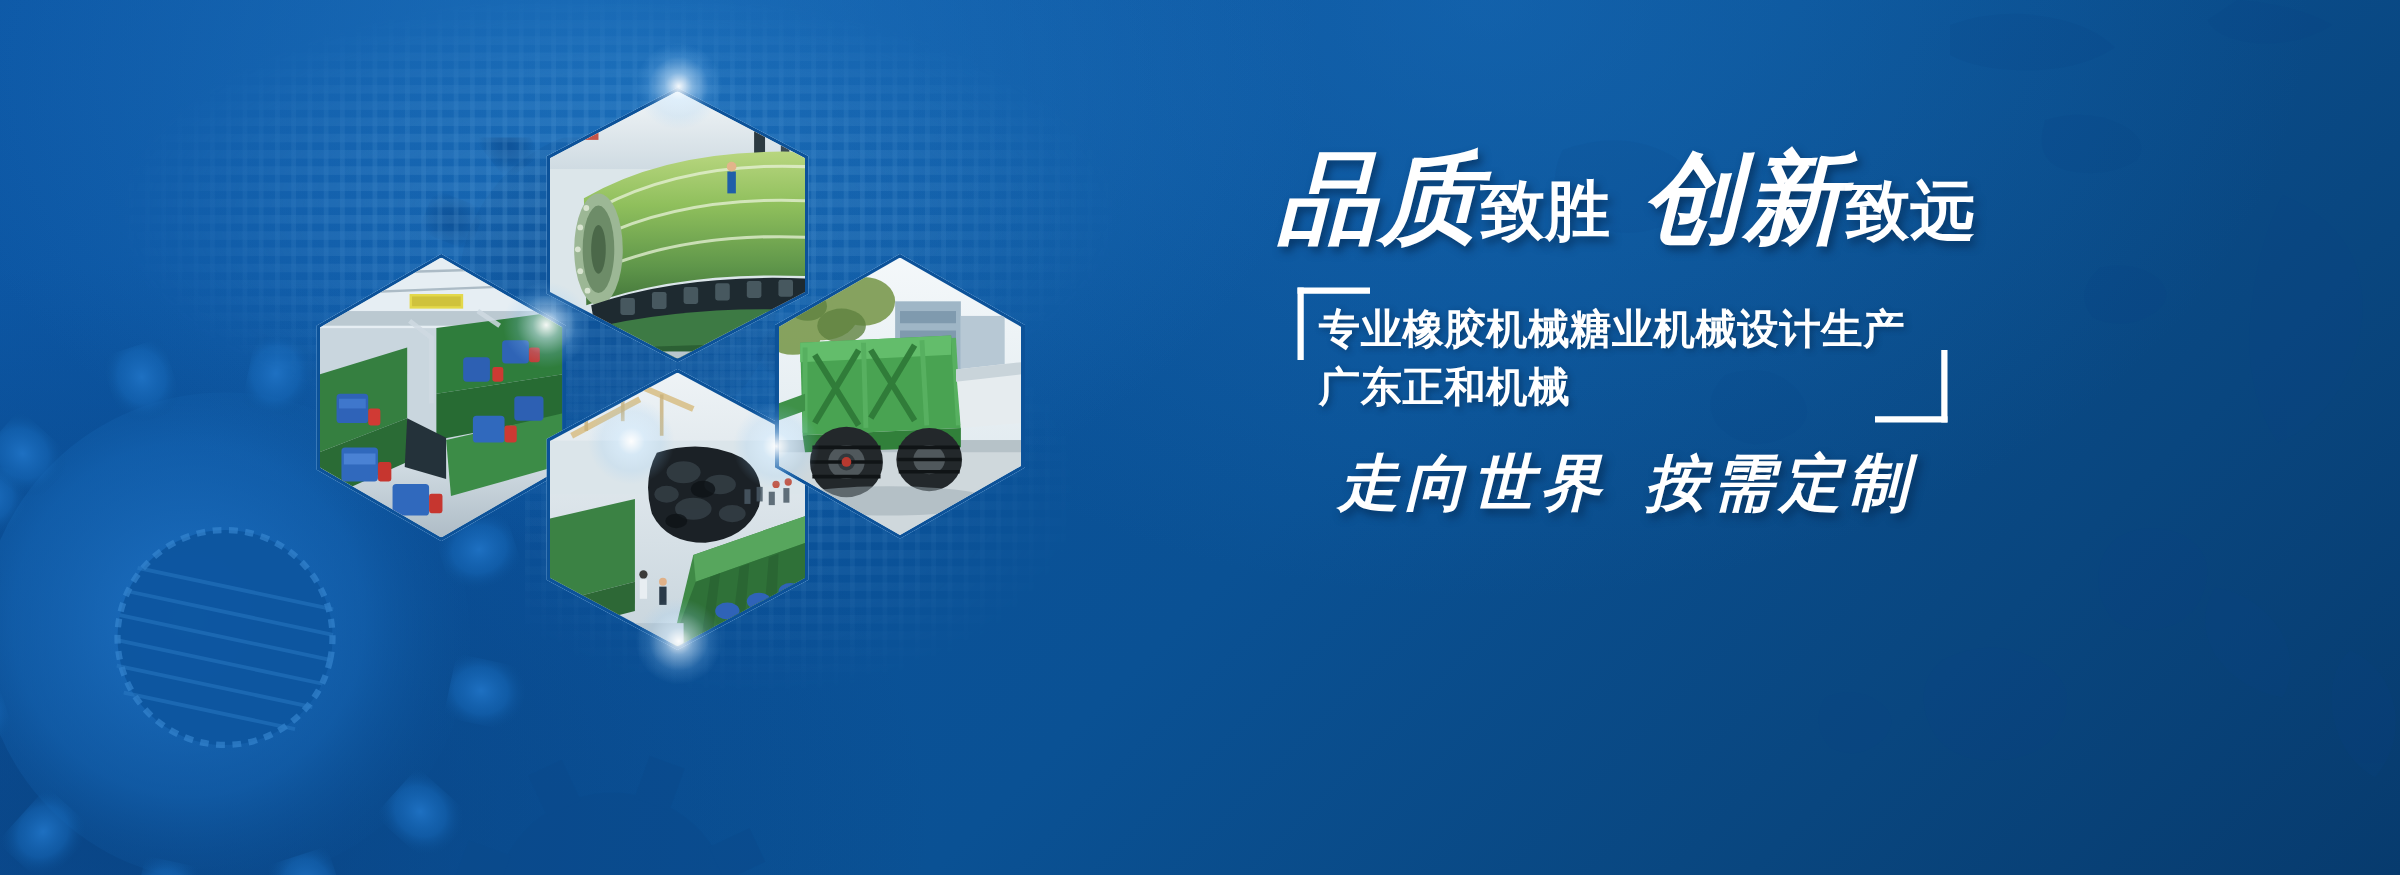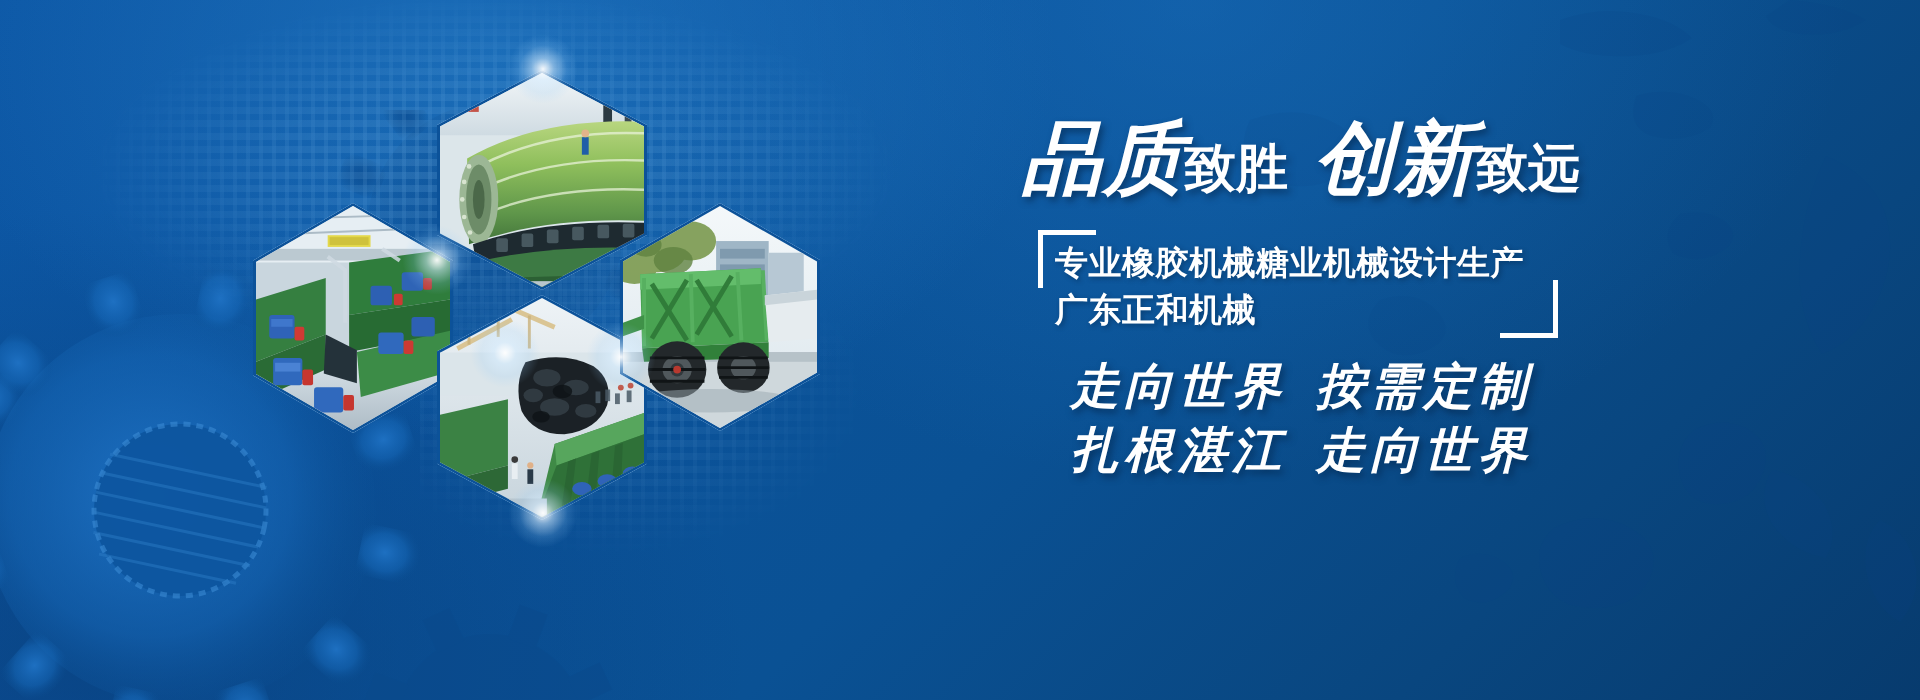--- a/index.html
+++ b/index.html
@@ -546,17 +546,16 @@
       <span class="br"></span>
     </div>
 
     <div class="sub">
       <div>专业橡胶机械糖业机械设计生产</div>
       <div>广东正和机械</div>
     </div>
 
     <div class="slogan">
       <div><span>走向世界</span><span class="sp"></span><span>按需定制</span></div>
-      <div><span>扎根湛江</span><span class="sp"></span><span>走向世界</span></div>
     </div>
 
   </div>
 </div>
 
 </body></html>

